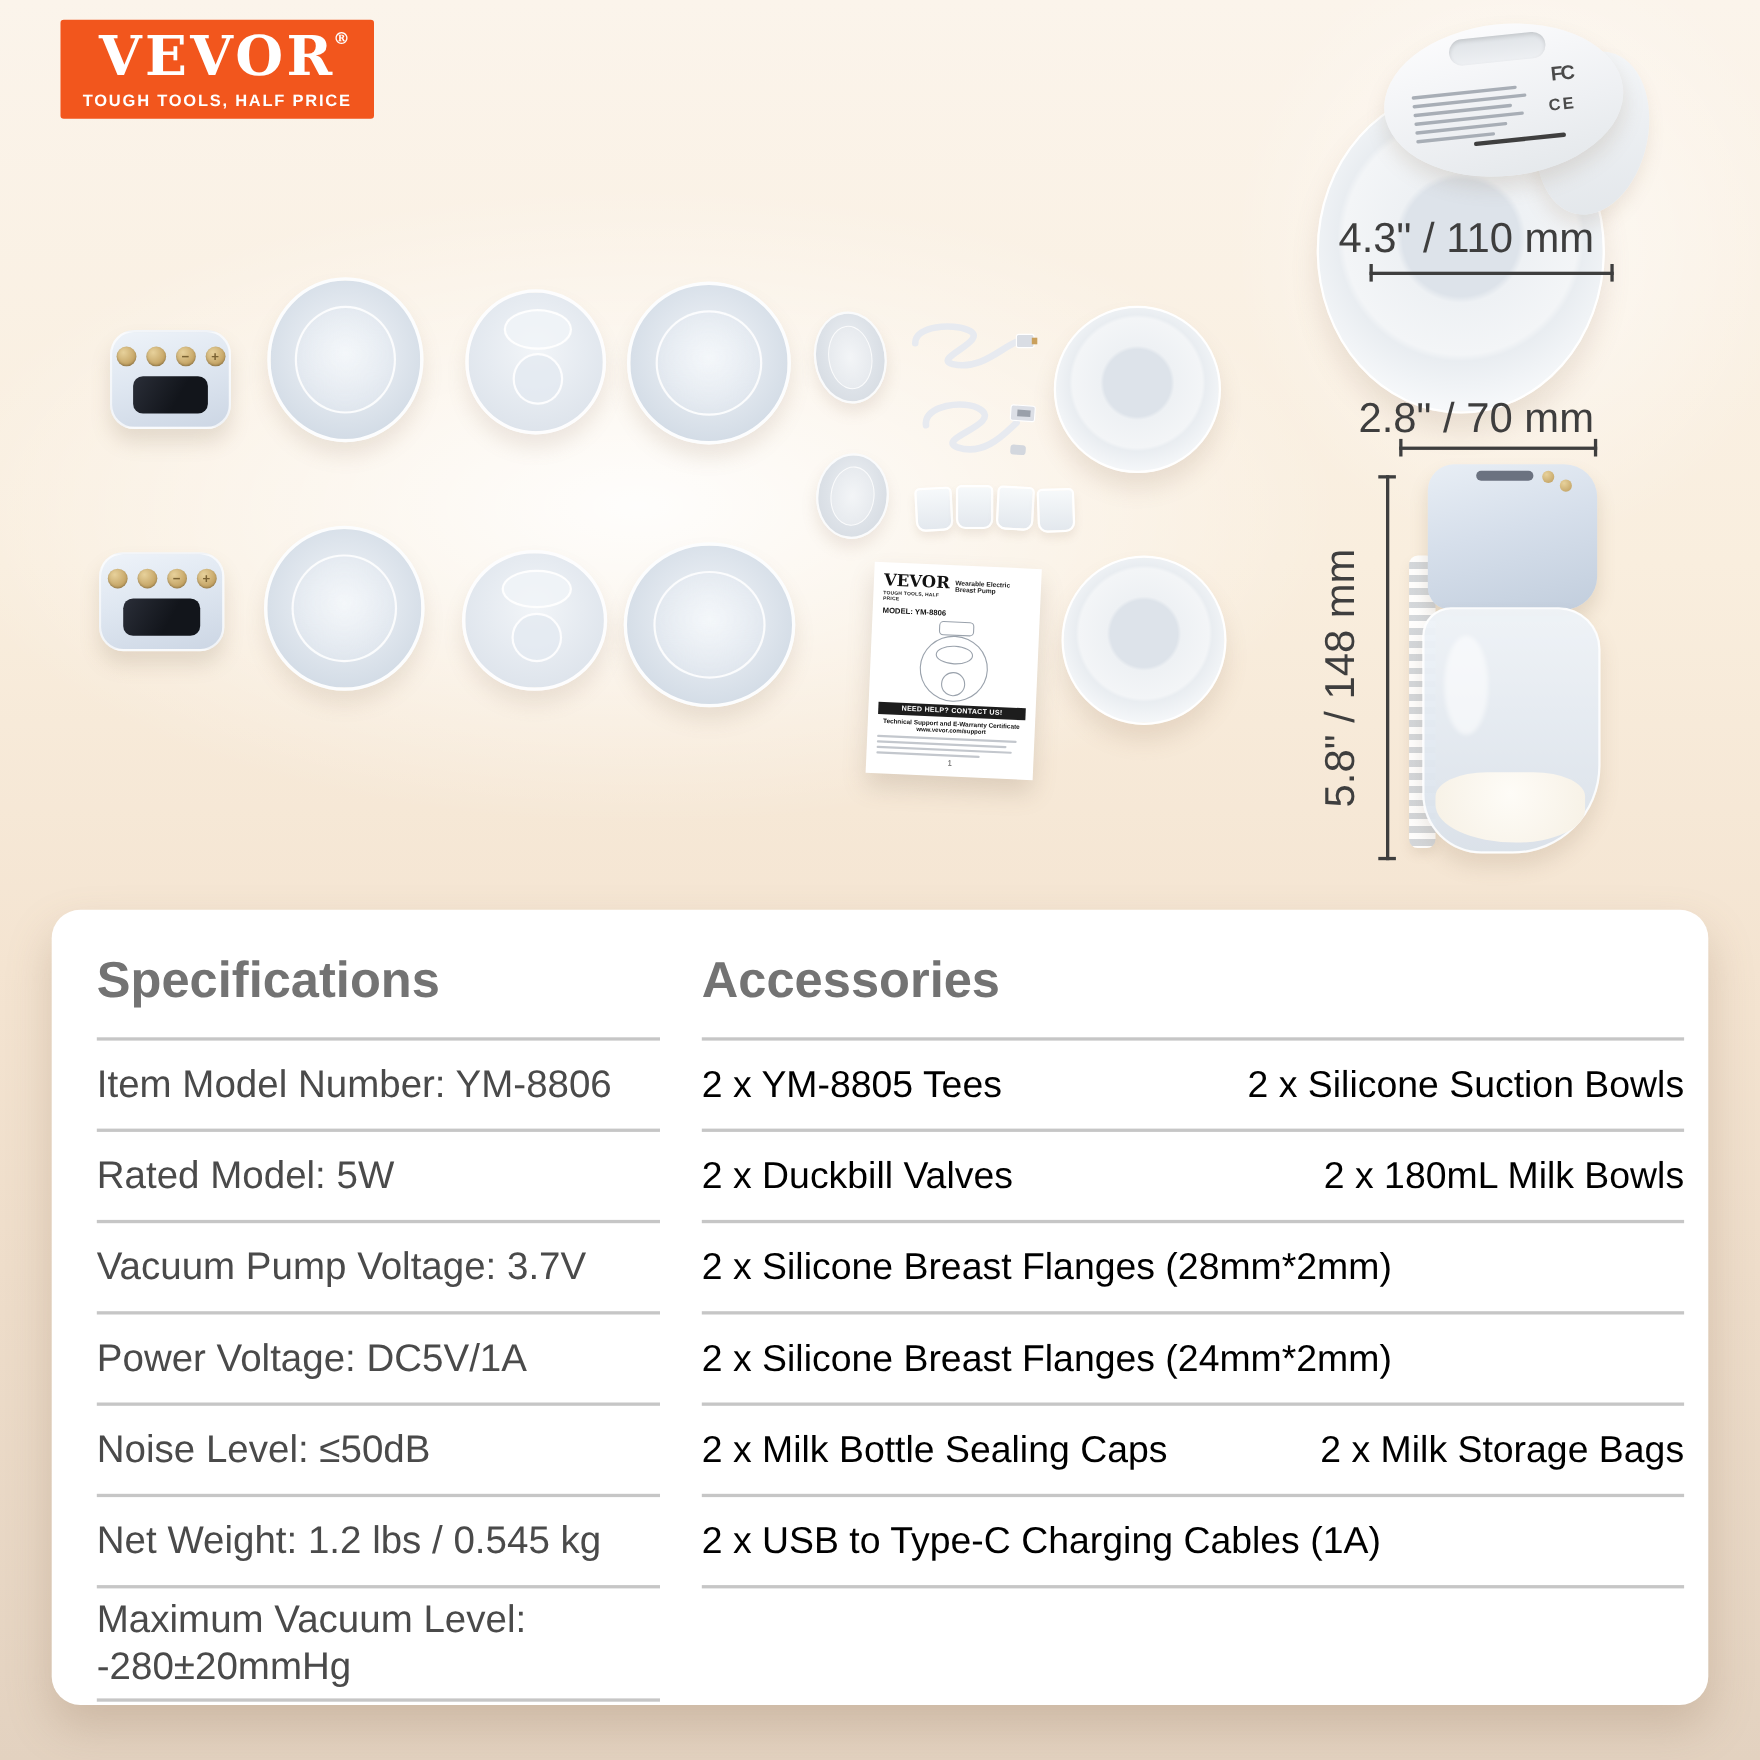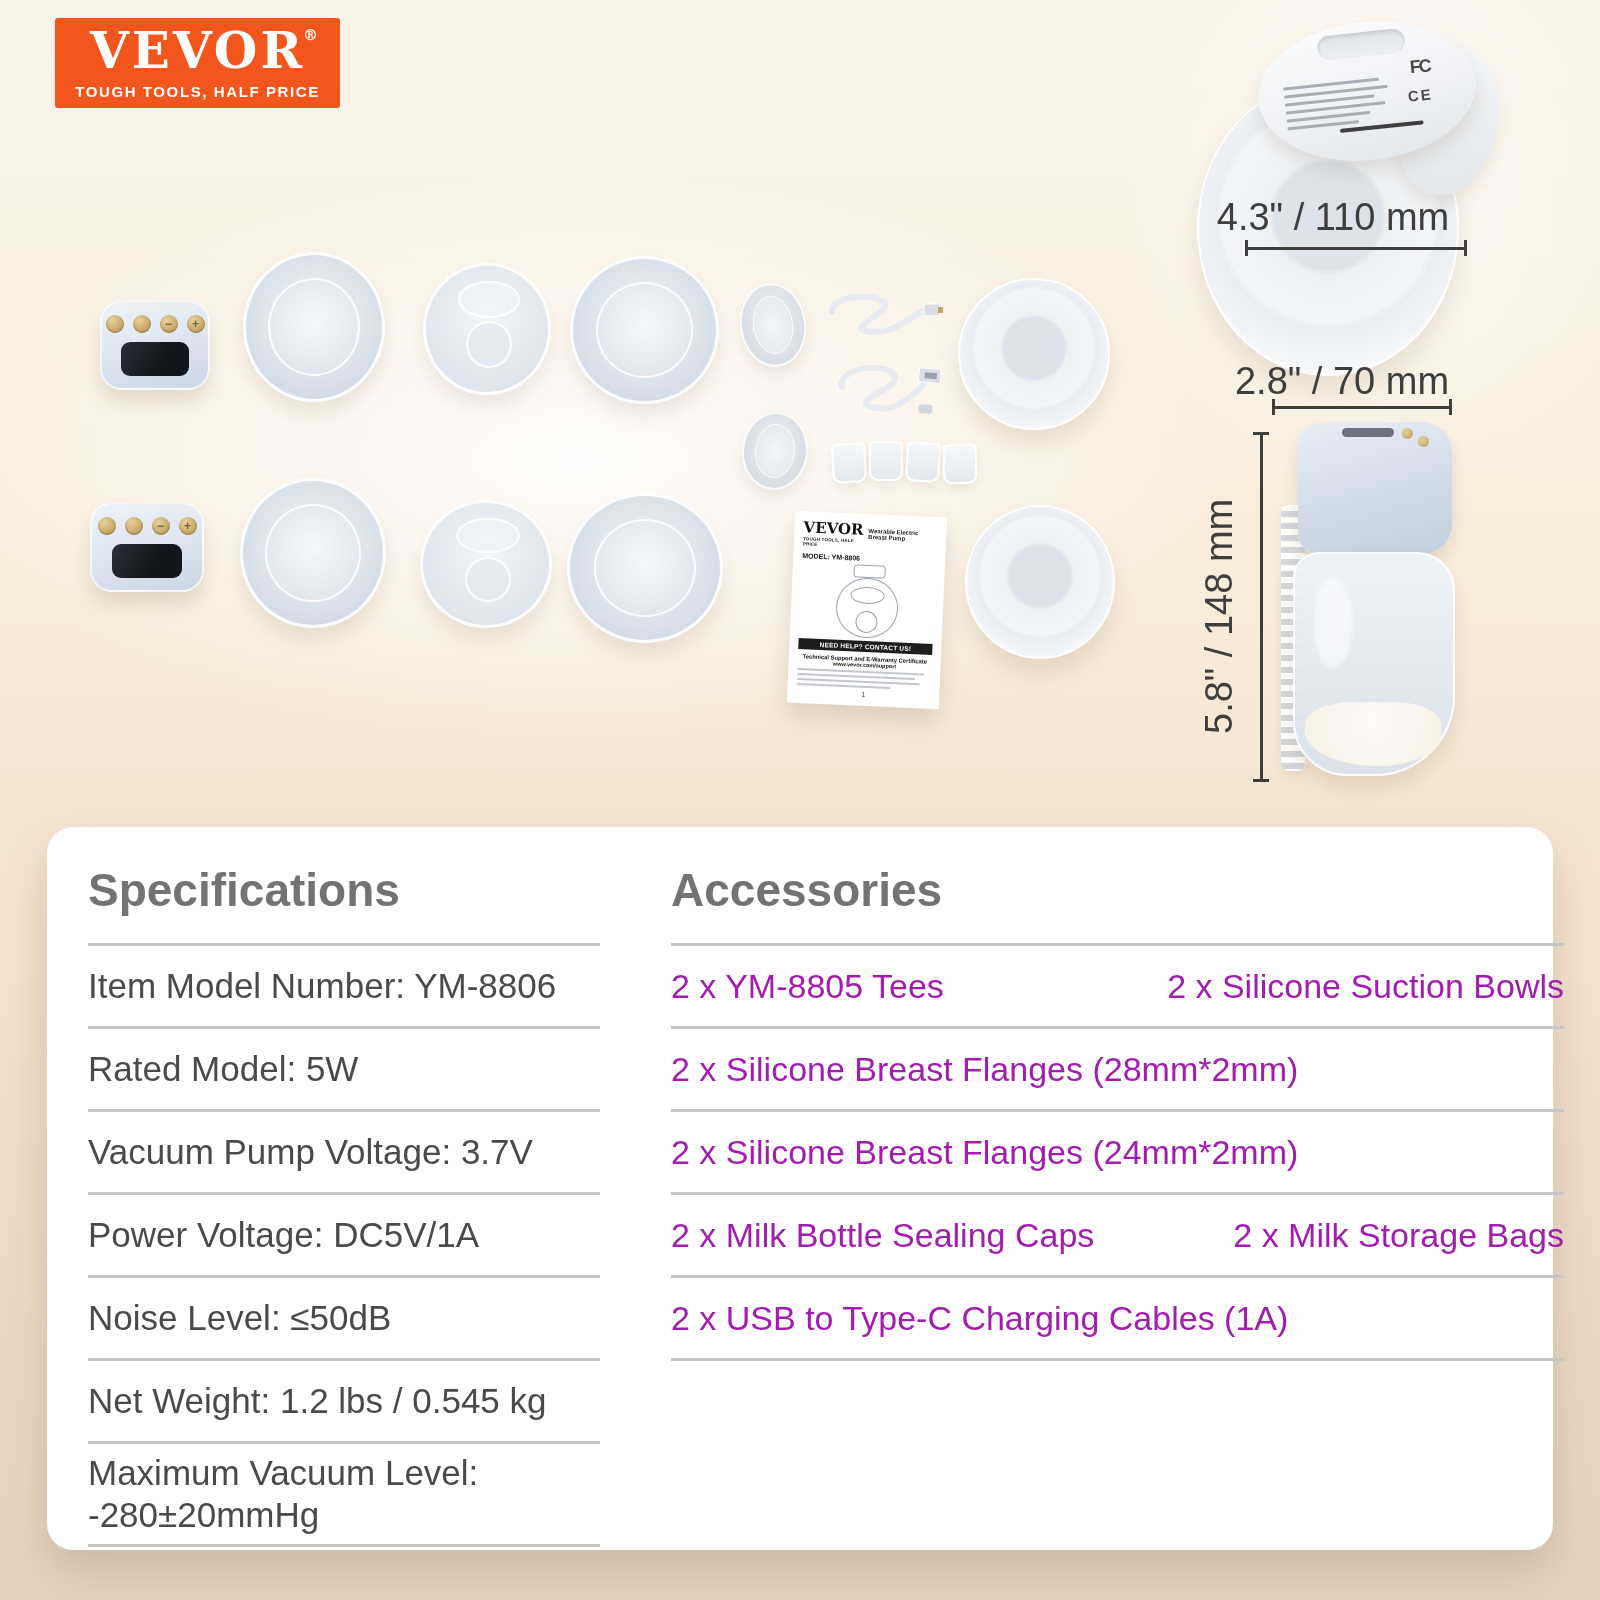--- a/index.html
+++ b/index.html
@@ -127,27 +127,27 @@
   .hline::before{left:0}.hline::after{right:0}
   .vline{position:absolute;width:3px;background:#3e3e3e;}
   .vline::before,.vline::after{content:"";position:absolute;height:3px;width:16px;background:#3e3e3e;left:-7px;}
   .vline::before{top:0}.vline::after{bottom:0}
 
   
   .card{position:absolute;left:47px;top:827px;width:1506px;height:723px;background:#fff;
     border-radius:26px;box-shadow:0 20px 40px rgba(145,115,88,.28);}
   .card h2{color:#737373;font-size:46px;font-weight:bold;margin:0 0 26px 0;line-height:54px;}
   .col-left{position:absolute;left:41px;top:36px;width:512px;}
-  .col-right{position:absolute;left:624px;top:36px;width:893px;}
+  .col-right{position:absolute;left:591px;top:36px;width:893px;}
   .rule-list{border-top:3px solid #C6C6C6;}
   .spec-row{border-bottom:3px solid #C6C6C6;height:80px;display:flex;align-items:center;
     font-size:35px;color:#4A4A4A;}
   .spec-row.tall{height:100px;line-height:1.2;}
   .acc-row{border-bottom:3px solid #C6C6C6;height:80px;display:flex;align-items:center;
-    justify-content:space-between;font-size:34px;color:#a21caf;}
+    justify-content:space-between;font-size:34px;color:#000000;}
   .acc-row span:empty{display:none;}
 </style>
 </head>
 <body>
 
 <div class="canvas">
   <div class="glow g1"></div>
   <div class="glow g2"></div>
 
   <div class="logo">
@@ -277,20 +277,24 @@
       </div>
     </div>
     <div class="col-right">
       <h2>Accessories</h2>
       <div class="rule-list">
         <div class="acc-row">
           <span>2 x YM-8805 Tees</span>
           <span>2 x Silicone Suction Bowls</span>
         </div>
         <div class="acc-row">
+          <span>2 x Duckbill Valves</span>
+          <span>2 x 180mL Milk Bowls</span>
+        </div>
+        <div class="acc-row">
           <span>2 x Silicone Breast Flanges (28mm*2mm)</span>
 
         </div>
         <div class="acc-row">
           <span>2 x Silicone Breast Flanges (24mm*2mm)</span>
 
         </div>
         <div class="acc-row">
           <span>2 x Milk Bottle Sealing Caps</span>
           <span>2 x Milk Storage Bags</span>

